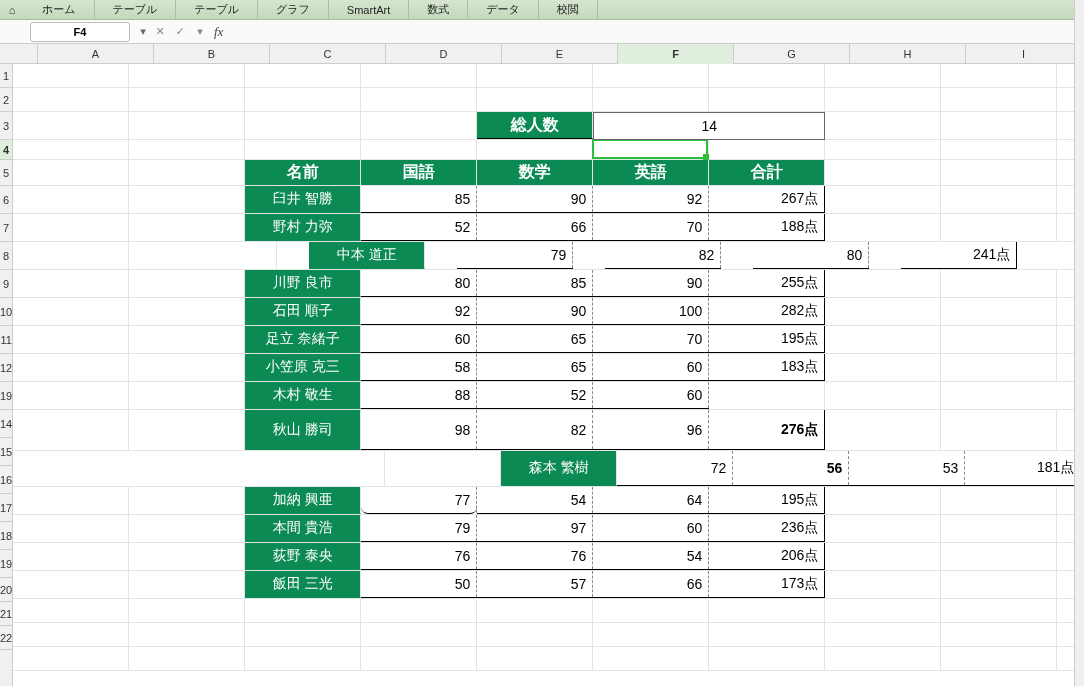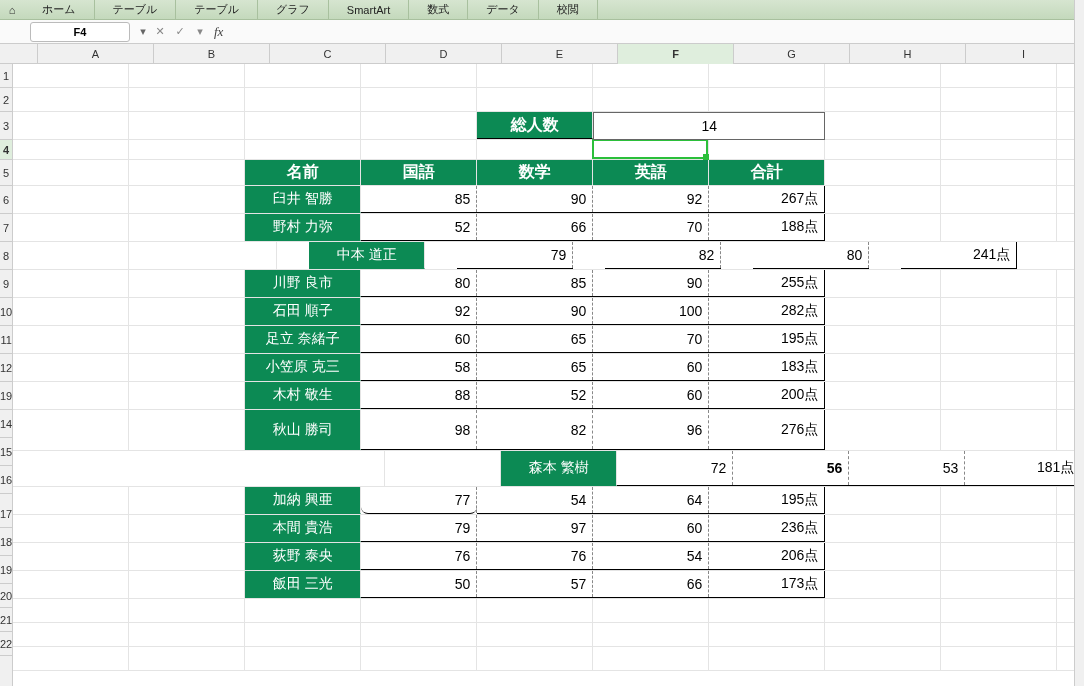--- a/index.html
+++ b/index.html
@@ -99,21 +99,21 @@
       <div class="rh" style="height: 28px;">7</div>
       <div class="rh" style="height: 28px;">8</div>
       <div class="rh" style="height: 28px;">9</div>
       <div class="rh" style="height: 28px;">10</div>
       <div class="rh" style="height: 28px;">11</div>
       <div class="rh" style="height: 28px;">12</div>
       <div class="rh" style="height: 28px;">19</div>
       <div class="rh" style="height: 28px;">14</div>
       <div class="rh" style="height: 28px;">15</div>
       <div class="rh" style="height: 28px;">16</div>
-      <div class="rh" style="height: 28px; margin-top: 6px;">17</div>
+      <div class="rh" style="height: 28px;">17</div>
       <div class="rh" style="height: 28px;">18</div>
       <div class="rh" style="height: 28px;">19</div>
       <div class="rh" style="height: 24px;">20</div>
       <div class="rh" style="height: 24px;">21</div>
       <div class="rh" style="height: 24px;">22</div>
     </div>
   <div class="cells" id="cells">
 
   <div class="row" style="height: 24px;">
         <div class="cell" style="width: 116px;"></div>
@@ -341,42 +341,39 @@
         </div>
         <div class="cell" style="width: 116px; border-bottom: 1px solid rgb(0, 0, 0); border-right: none;">
           <div class="num">88</div>
         </div>
         <div class="cell" style="width: 116px; border-bottom: 1px solid rgb(0, 0, 0); border-right: none;">
           <div class="num">52</div>
         </div>
         <div class="cell" style="width: 116px; border-bottom: 1px solid rgb(0, 0, 0); border-right: none;">
           <div class="num">60</div>
         </div>
-        <div class="cell" style="width: 116px; border-bottom: 1px solid rgb(0, 0, 0); border-right: 1px solid rgb(0, 0, 0);">
-          <div class="total">200点</div>
-        </div>
         <div class="cell" style="width: 116px;"></div>
         <div class="cell" style="width: 116px;"></div>
       </div>
       <div class="row" style="height: 41px;">
         <div class="cell" style="width: 116px;"></div>
         <div class="cell" style="width: 116px;"></div>
         <div class="cell" style="width: 116px; border-bottom: 1px solid rgb(12, 138, 84);">
           <div class="name-cell">秋山 勝司</div>
         </div>
         <div class="cell" style="width: 116px; border-bottom: 1px solid rgb(0, 0, 0); border-right: none;">
           <div class="num">98</div>
         </div>
         <div class="cell" style="width: 116px; border-bottom: 1px solid rgb(0, 0, 0); border-right: none;">
           <div class="num">82</div>
         </div>
         <div class="cell" style="width: 116px; border-bottom: 1px solid rgb(0, 0, 0); border-right: none;">
           <div class="num">96</div>
         </div>
-        <div class="cell" style="width: 116px; border-bottom: 1px solid rgb(0, 0, 0); border-right: 1px solid rgb(0, 0, 0);">
+        <div class="cell" style="width: 116px; border-bottom: 1px solid rgb(0, 0, 0); border-right: 1px solid rgb(0, 0, 0); font-weight: bold;">
           <div class="total">276点</div>
         </div>
         <div class="cell" style="width: 116px;"></div>
         <div class="cell" style="width: 116px;"></div>
       </div>
       <div class="row" style="height: 36px; justify-content: flex-end;">
         <div class="cell" style="width: 116px;"></div>
         <div class="cell" style="width: 116px;"></div>
         <div class="cell" style="width: 116px; border-bottom: 1px solid rgb(12, 138, 84);">
           <div class="name-cell">森本 繁樹</div>

